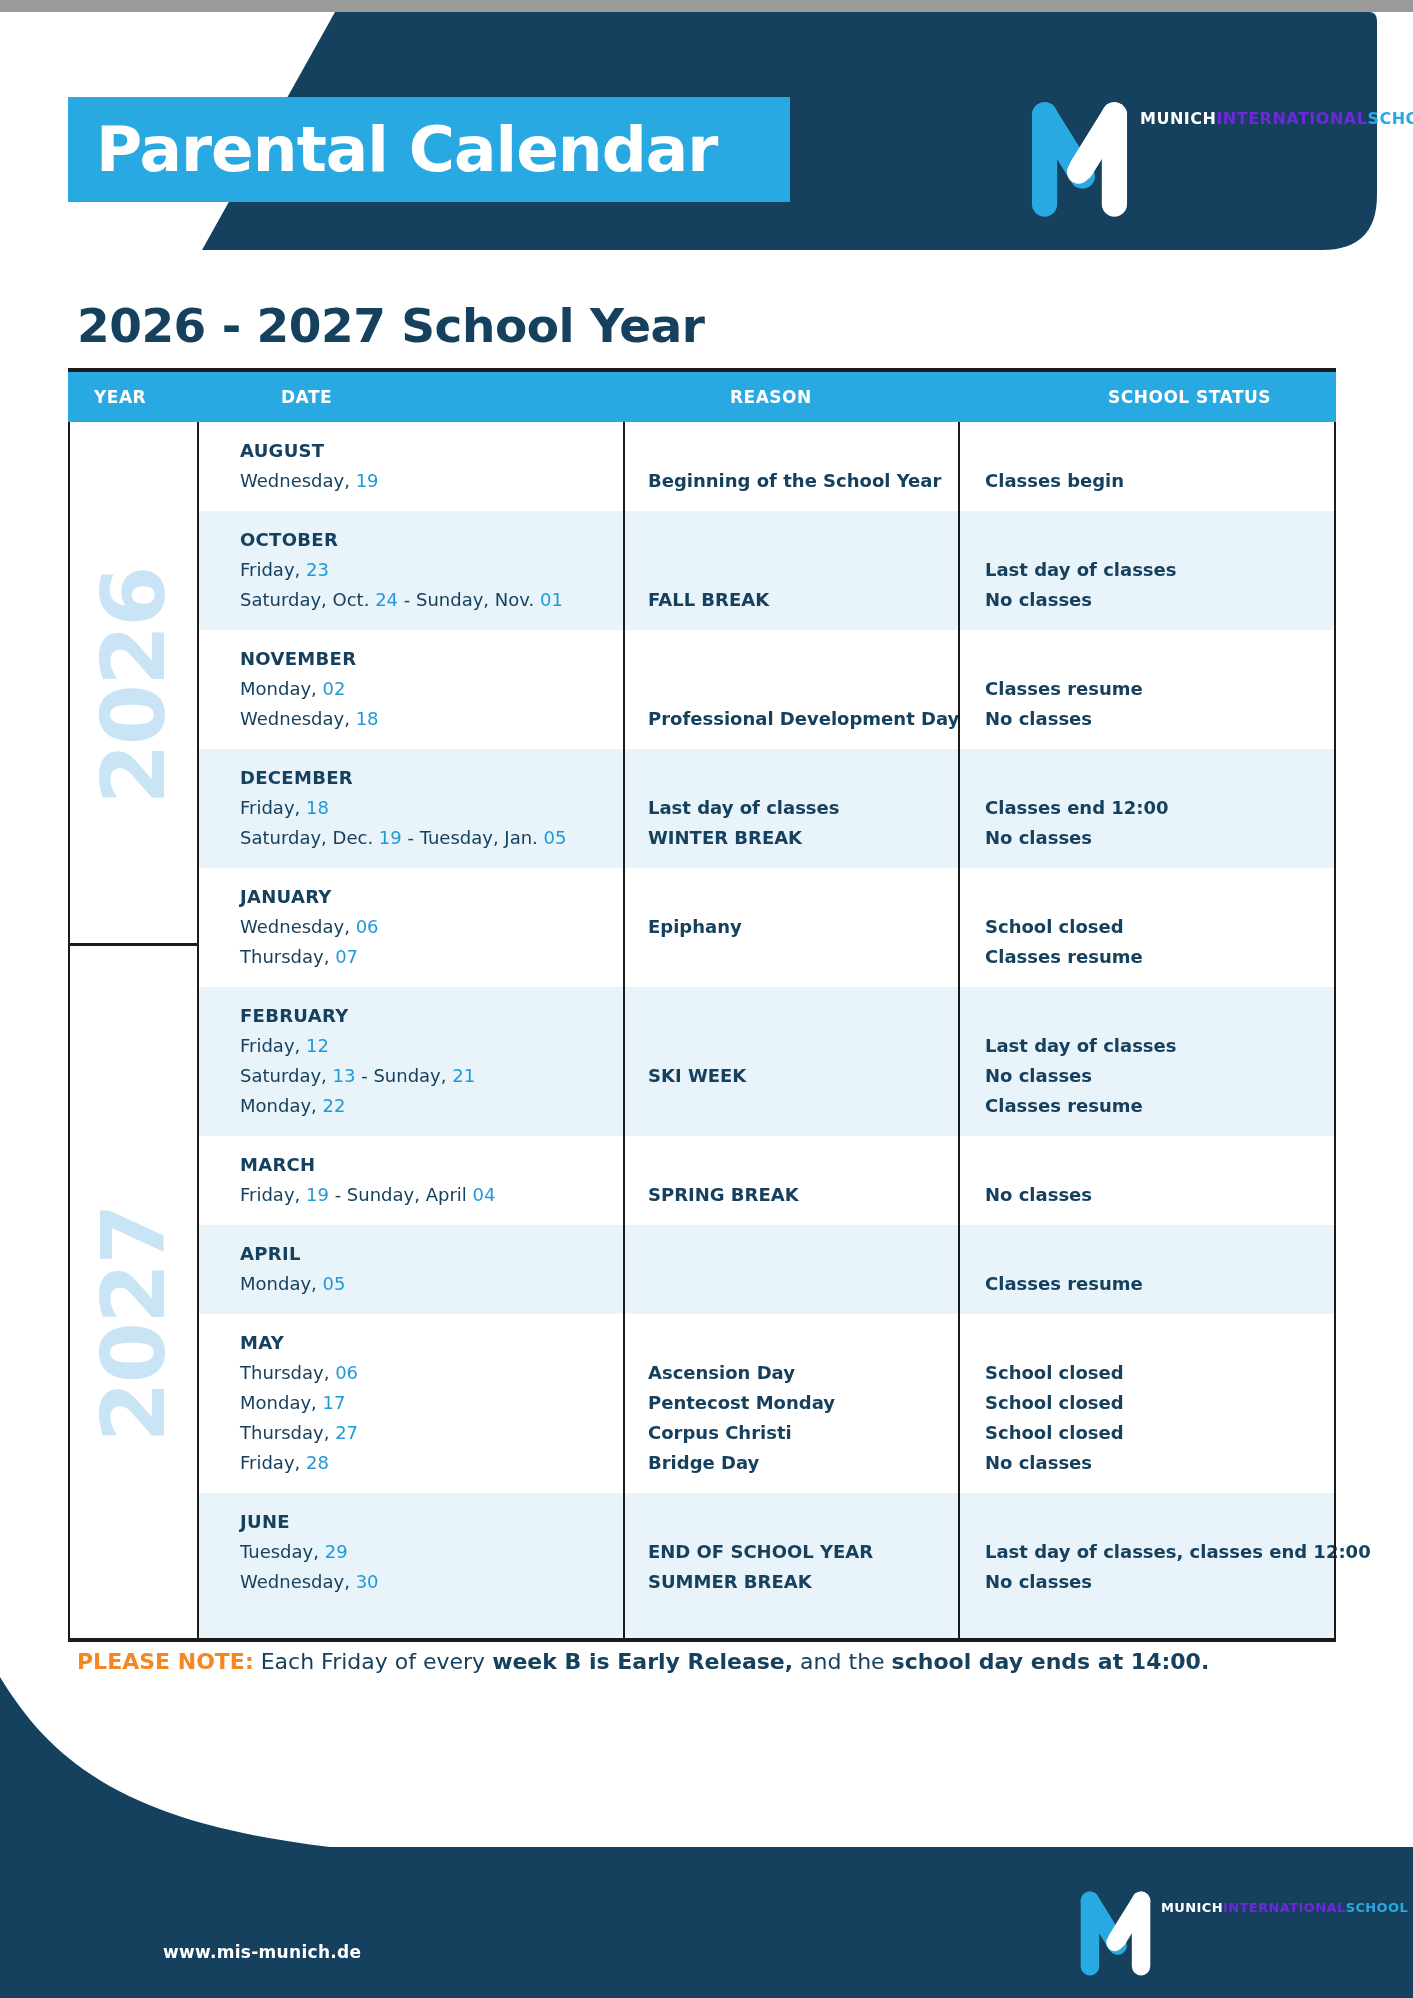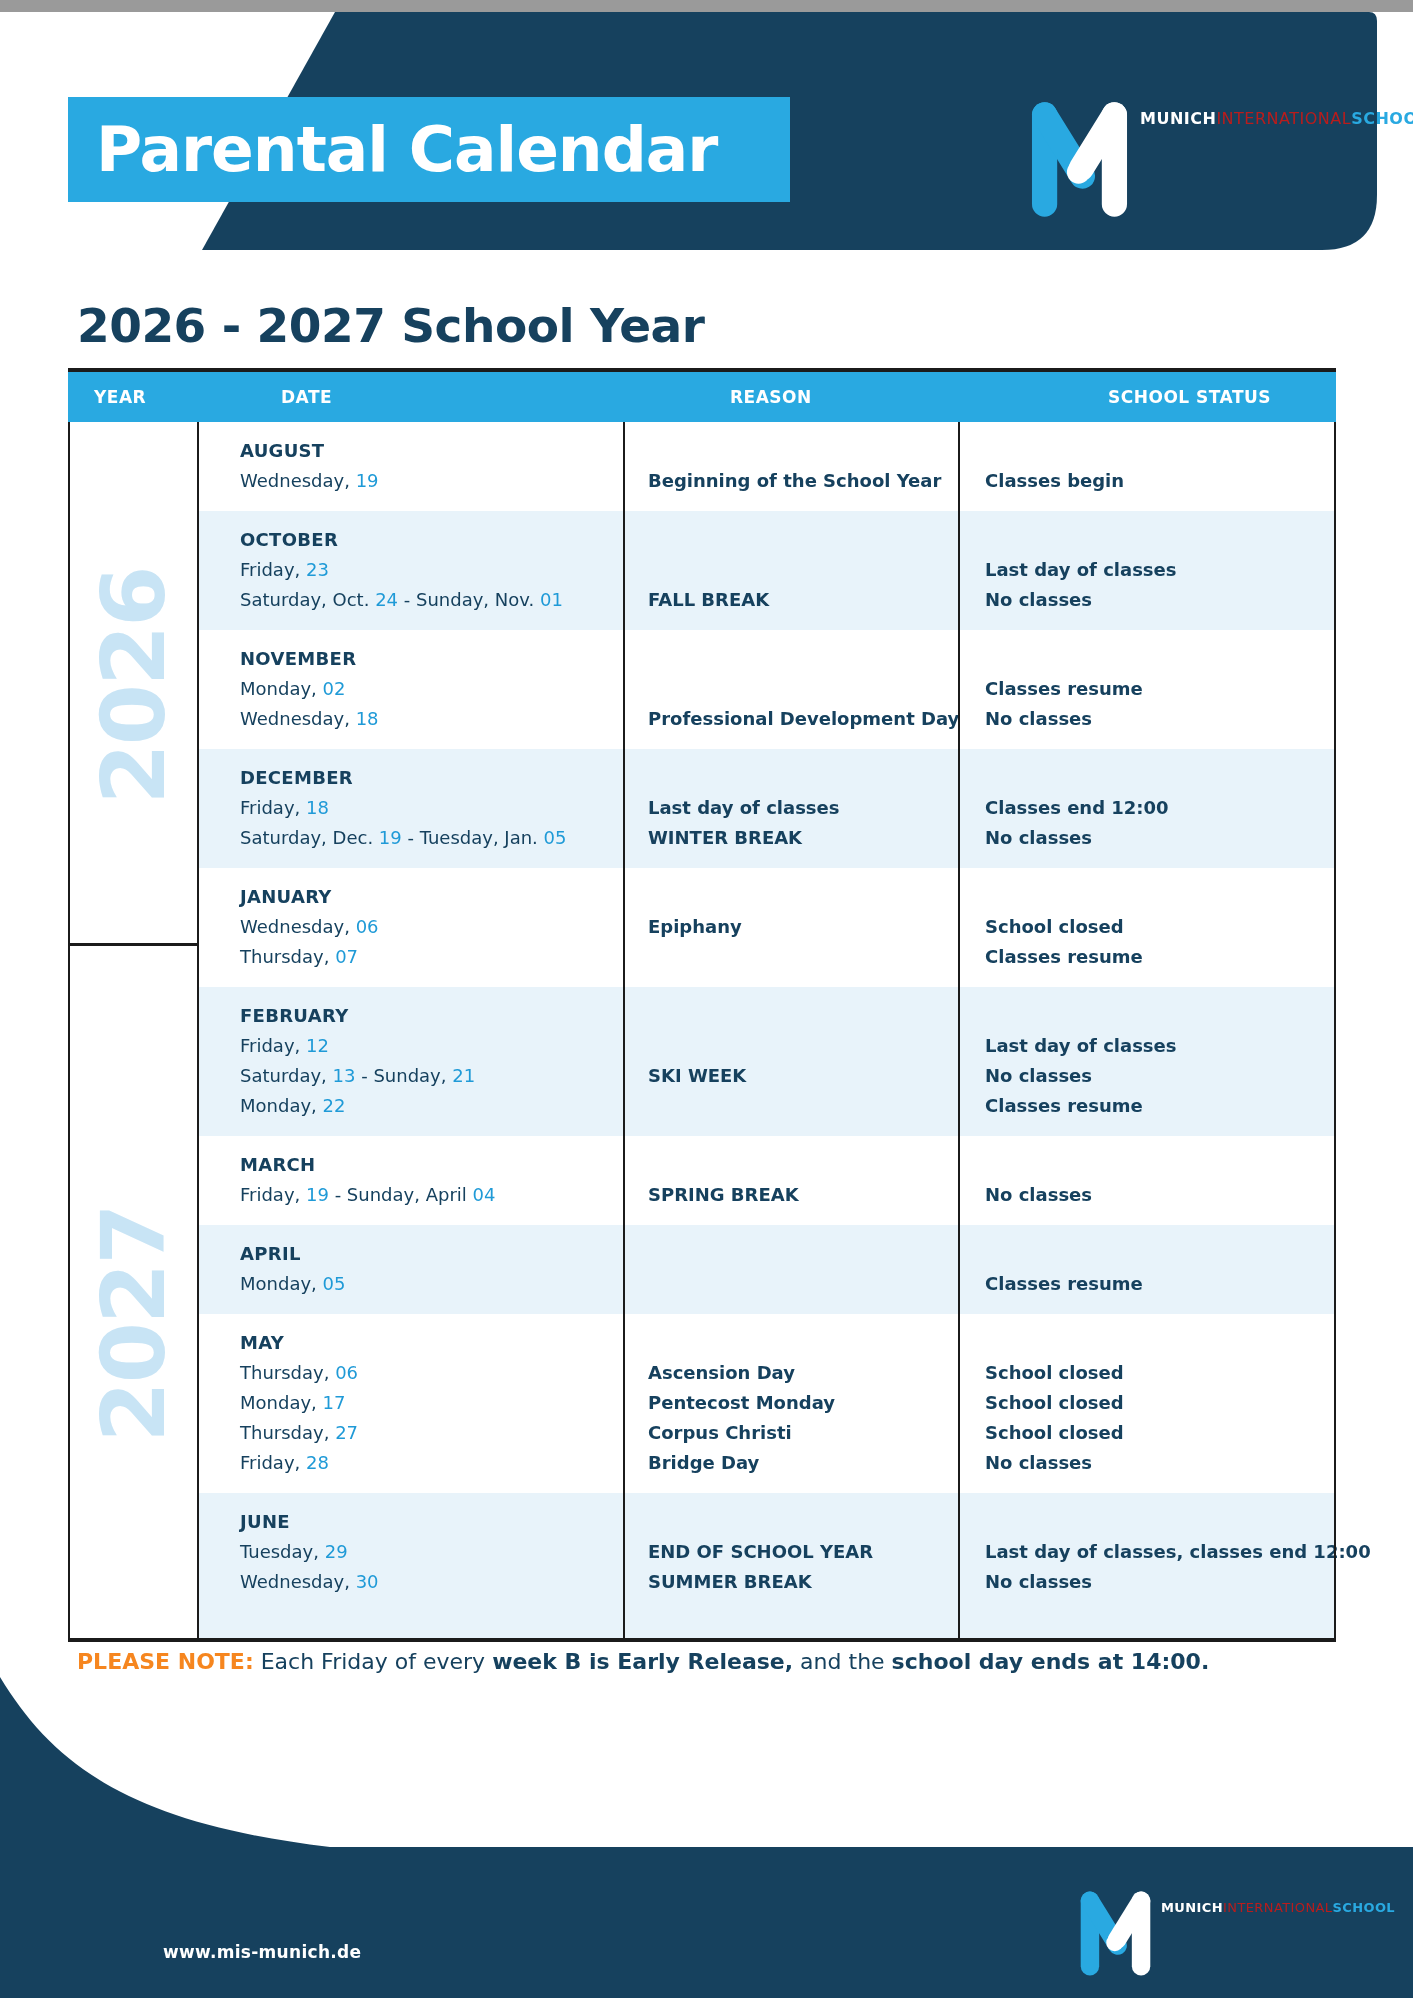--- a/index.html
+++ b/index.html
@@ -19,21 +19,21 @@
   .title-box h1{
     margin:0;font-size:63px;font-weight:bold;color:#ffffff;letter-spacing:-1px;white-space:nowrap;
   }
   .logo{position:absolute;display:flex;}
   .logo.hdr{left:1031px;top:88px;}
   .logo.ftr{left:1080px;top:1878px;}
   .logo .ltext{display:flex;flex-direction:row;justify-content:flex-end;}
   .logo.hdr .ltext{margin-left:12px;margin-top:8px;font-size:16px;line-height:21px;letter-spacing:0.5px;}
   .logo.ftr .ltext{margin-left:10px;margin-top:9px;font-size:13px;line-height:18px;letter-spacing:0.4px;}
   .logo .l1{color:#ffffff;font-weight:bold;}
-  .logo .l2{color:#b91c1c;font-weight:normal;}
+  .logo .l2{color:#6d28d9;font-weight:bold;}
   .logo .l3{color:#29A9E1;font-weight:bold;}
   
   .page-title{
     position:absolute;left:77px;top:286px;margin:0;
     font-size:47px;font-weight:bold;color:#16415E;letter-spacing:-0.5px;white-space:nowrap;
   }
   
   .cal{
     position:absolute;left:68px;top:356px;width:1268px;
     border-top:4px solid #1b1b1b;border-bottom:4px solid #1b1b1b;box-sizing:content-box;

